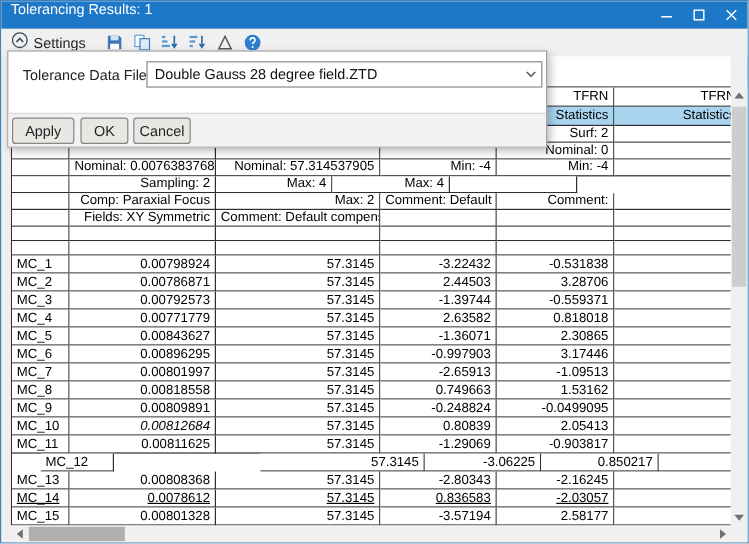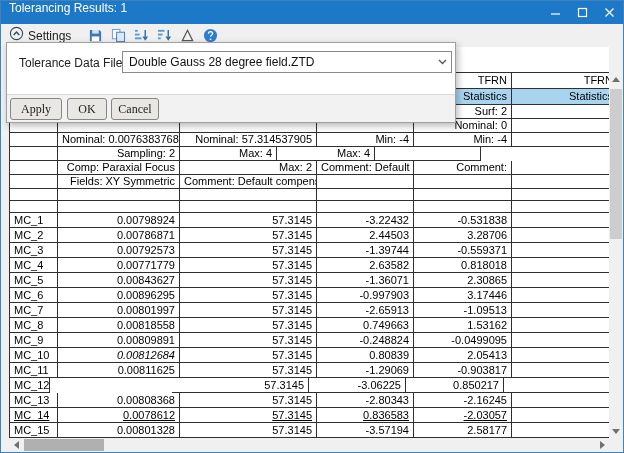--- a/index.html
+++ b/index.html
@@ -79,21 +79,21 @@
   }
   .combo .val{flex:1;white-space:nowrap;overflow:hidden;}
   .combo .combo-arrow{width:18px;display:flex;align-items:center;justify-content:center;}
   .btn-strip{
     position:absolute;left:0;bottom:0;width:100%;height:28px;
     background:#f2f2f2;border-top:1px solid #d8d8d8;
   }
   .btn{
     position:absolute;top:3px;height:22px;
     background:#e9e7e4;border:1px solid #858585;border-radius:3px;
-    font-family:Liberation Serif, serif;font-size:12px;color:#222;
+    font-family:Liberation Sans, sans-serif;font-size:12px;color:#222;
     display:flex;align-items:center;justify-content:center;padding:0;
   }
   .btn.apply{left:3px;width:52px;}
   .btn.ok{left:60px;width:40px;}
   .btn.cancel{left:104px;width:48px;}
 </style>
 </head>
 <body>
 
 <div class="window">
@@ -339,21 +339,21 @@
         </div>
         <div class="trow" style="height: 15px;">
           <div class="tcell c0" style="width: 48px; height: 15px; line-height: 14px;">MC_11</div>
           <div class="tcell c1" style="width: 122px; height: 15px; line-height: 14px;">0.00811625</div>
           <div class="tcell c2" style="width: 137px; height: 15px; line-height: 14px;">57.3145</div>
           <div class="tcell c3" style="width: 97px; height: 15px; line-height: 14px;">-1.29069</div>
           <div class="tcell c4" style="width: 98px; height: 15px; line-height: 14px;">-0.903817</div>
           <div class="tcell c5" style="width: 106px; height: 15px; line-height: 14px;"></div>
         </div>
         <div class="trow" style="height: 15px;">
-          <div class="tcell c0" style="width: 40px; height: 15px; line-height: 14px;">MC_12</div>
+          <div class="tcell c0" style="width: 61px; height: 15px; line-height: 14px; margin-left: 24px;">MC_12</div>
           <div class="tcell c1" style="width: 122px; height: 15px; line-height: 14px; margin-top: 36px;">0.00796074</div>
           <div class="tcell c2" style="width: 137px; height: 15px; line-height: 14px;">57.3145</div>
           <div class="tcell c3" style="width: 97px; height: 15px; line-height: 14px;">-3.06225</div>
           <div class="tcell c4" style="width: 98px; height: 15px; line-height: 14px;">0.850217</div>
           <div class="tcell c5" style="width: 106px; height: 15px; line-height: 14px;"></div>
         </div>
         <div class="trow" style="height: 15px;">
           <div class="tcell c0" style="width: 48px; height: 15px; line-height: 14px;">MC_13</div>
           <div class="tcell c1" style="width: 122px; height: 15px; line-height: 14px;">0.00808368</div>
           <div class="tcell c2" style="width: 137px; height: 15px; line-height: 14px;">57.3145</div>

